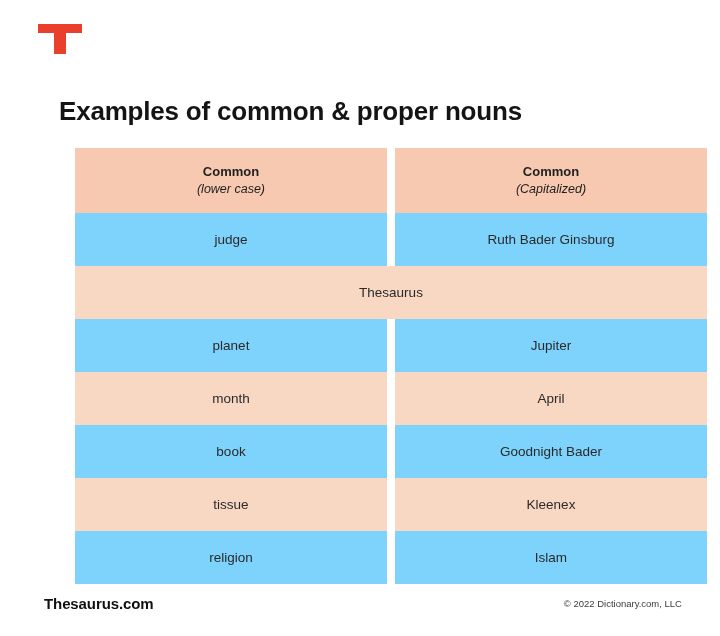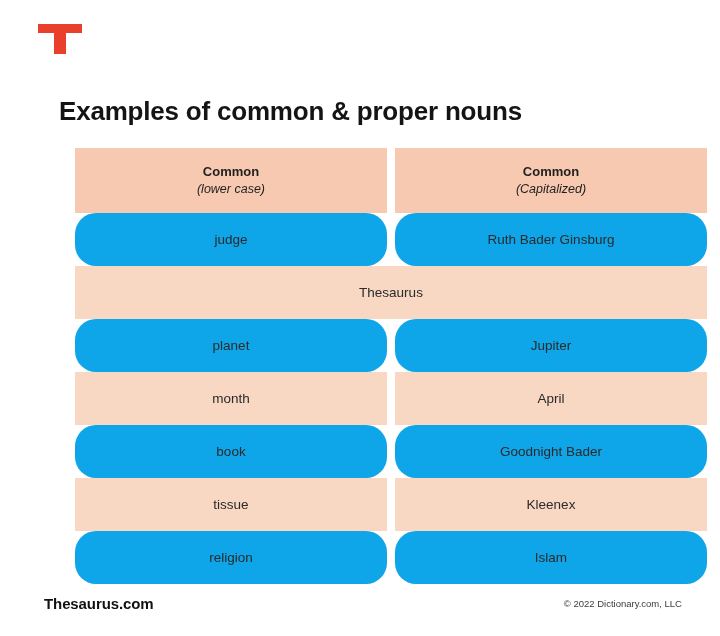--- a/index.html
+++ b/index.html
@@ -80,21 +80,21 @@
   .head-sub {
     font-style: italic;
     font-size: 12.5px;
     color: #1f1f1f;
     line-height: 1.35;
   }
   .body-row .cell {
     height: 53px;
     font-size: 13.5px;
   }
-  .body-row.shade-a .cell { background: #0ea5e9; border-radius: 21px; }
+  .body-row.shade-a .cell { background: #7dd3fc; }
   .body-row.shade-b .cell { background: #f8d7c3; }
 
   
   .footer {
     position: absolute;
     left: 44px;
     right: 38px;
     top: 595px;
     display: flex;
     align-items: center;

